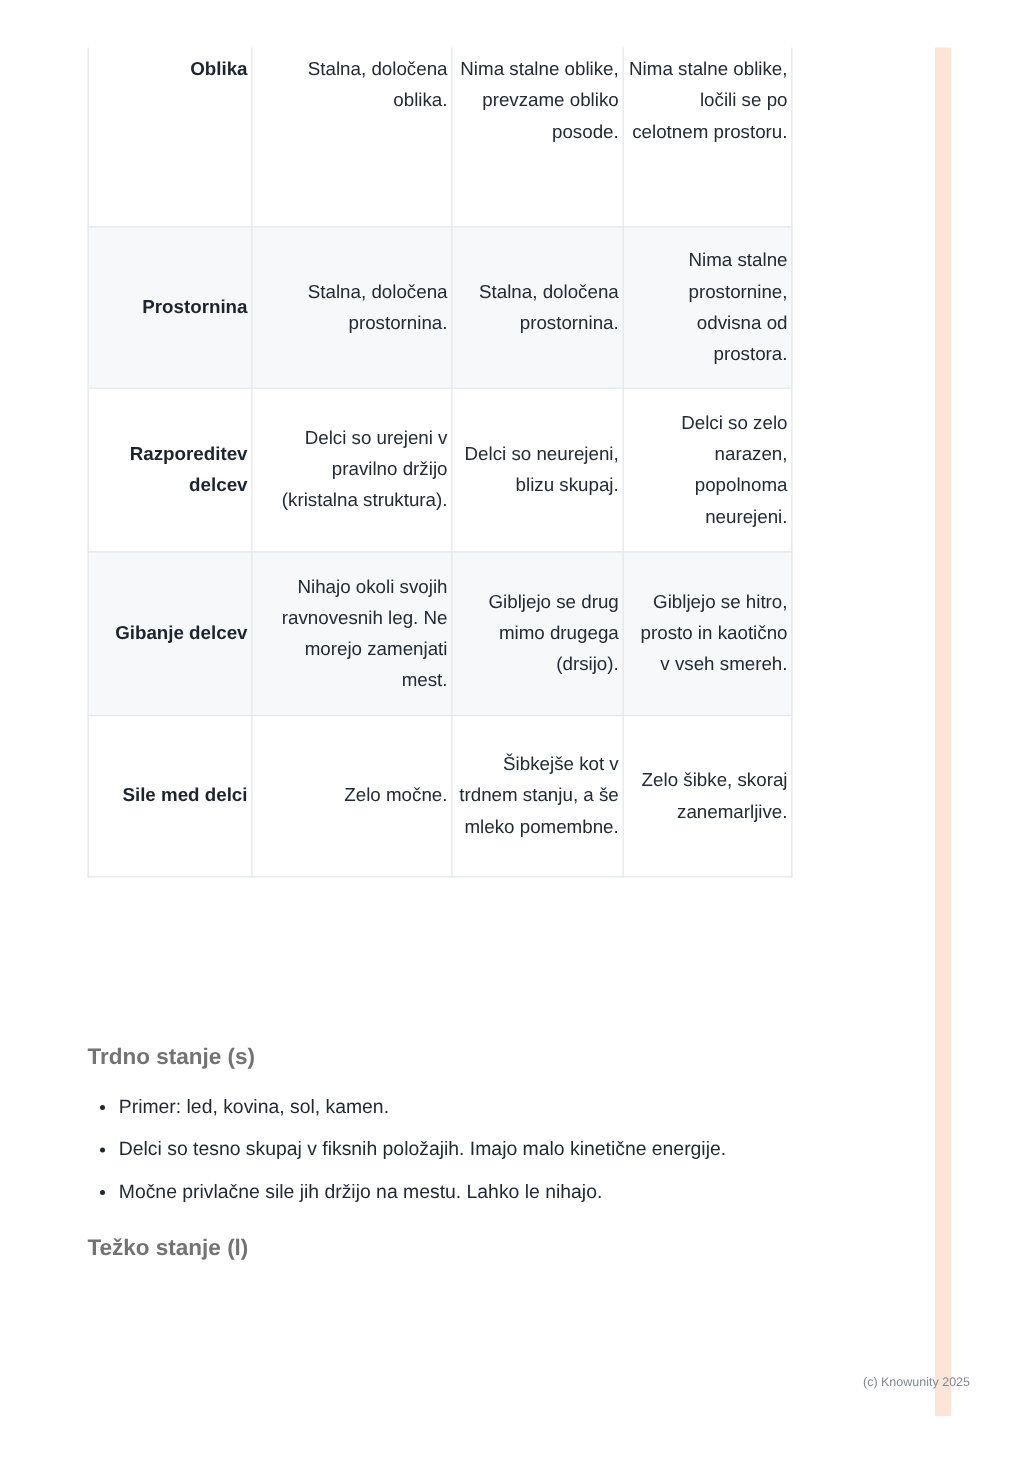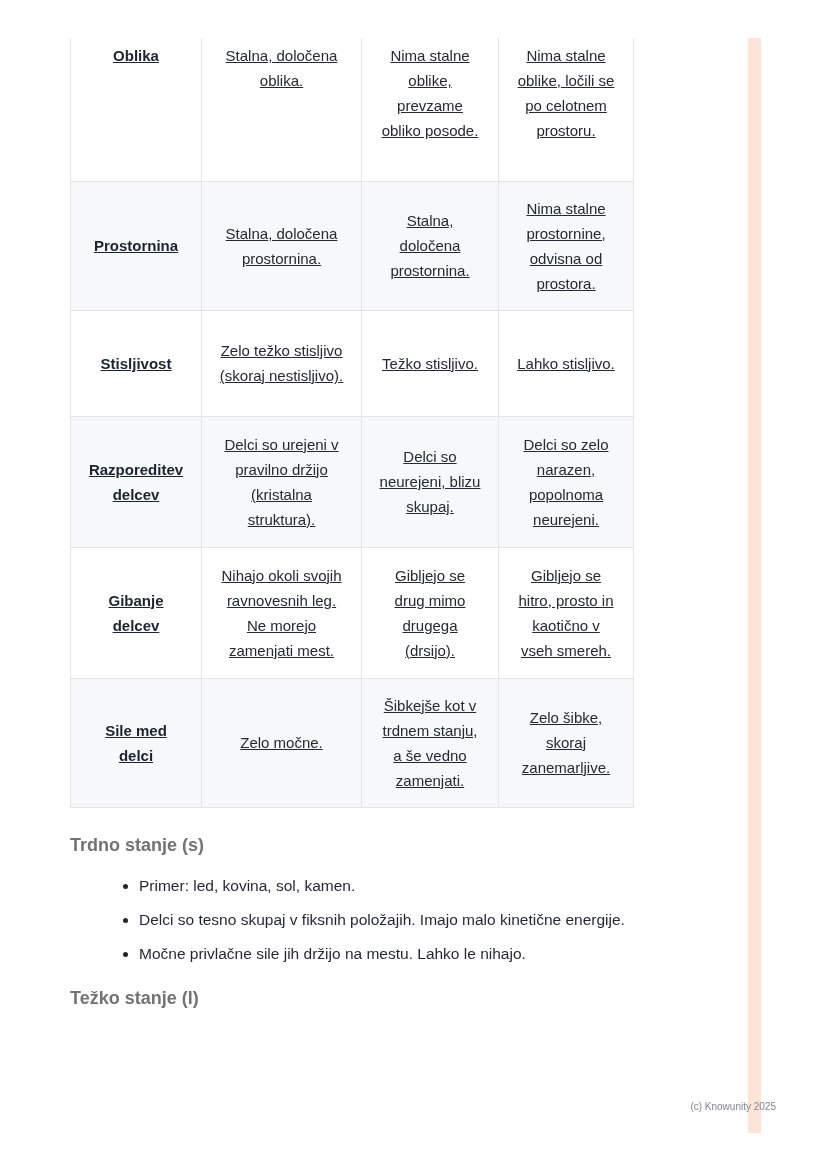--- a/index.html
+++ b/index.html
@@ -25,26 +25,25 @@
     width: 563px;
     border-collapse: collapse;
     table-layout: fixed;
     font-size: 15px;
     line-height: 25px;
     color: #222a35;
   }
   table.matter-table th,
   table.matter-table td {
     border: 1px solid #e2e5ea;
-    padding: 8px 16px;
+    padding: 8px 3px;
     vertical-align: middle;
-    text-align: center;
+    text-align: right;
     font-weight: 400;
     word-wrap: break-word;
-    text-decoration: underline;
   }
   table.matter-table th {
     font-weight: 700;
     color: #1b2430;
   }
   
   table.matter-table tr.row-clipped th,
   table.matter-table tr.row-clipped td {
     border-top: none;
     vertical-align: top;
@@ -75,21 +74,20 @@
   .bullet-list {
     margin: 16px 0 19px 0;
     padding-left: 25px;
     list-style-type: disc;
   }
   .bullet-list li {
     font-size: 15.5px;
     line-height: 26px;
     margin-bottom: 8px;
     color: #1f2733;
-    margin-left: 44px;
   }
 
   
   .stripe {
     position: absolute;
     left: 748px;
     top: 38px;
     width: 13px;
     height: 1095px;
     background: #fce5d7;
@@ -125,42 +123,36 @@
         <td>Stalna, določena oblika.</td>
         <td>Nima stalne oblike, prevzame obliko posode.</td>
         <td>Nima stalne oblike, ločili se po celotnem prostoru.</td>
       </tr>
       <tr class="h-129">
         <th>Prostornina</th>
         <td>Stalna, določena prostornina.</td>
         <td>Stalna, določena prostornina.</td>
         <td>Nima stalne prostornine, odvisna od prostora.</td>
       </tr>
-      <tr class="h-106">
-        <th>Stisljivost</th>
-        <td>Zelo težko stisljivo (skoraj nestisljivo).</td>
-        <td>Težko stisljivo.</td>
-        <td>Lahko stisljivo.</td>
-      </tr>
       <tr class="h-131">
         <th>Razporeditev delcev</th>
         <td>Delci so urejeni v pravilno držijo (kristalna struktura).</td>
         <td>Delci so neurejeni, blizu skupaj.</td>
         <td>Delci so zelo narazen, popolnoma neurejeni.</td>
       </tr>
       <tr class="h-131">
         <th>Gibanje delcev</th>
         <td>Nihajo okoli svojih ravnovesnih leg. Ne morejo zamenjati mest.</td>
         <td>Gibljejo se drug mimo drugega (drsijo).</td>
         <td>Gibljejo se hitro, prosto in kaotično v vseh smereh.</td>
       </tr>
       <tr class="h-129">
         <th>Sile med delci</th>
         <td>Zelo močne.</td>
-        <td>Šibkejše kot v trdnem stanju, a še vedno zamenjati.</td>
+        <td>Šibkejše kot v trdnem stanju, a še mleko pomembne.</td>
         <td>Zelo šibke, skoraj zanemarljive.</td>
       </tr>
     </tbody>
   </table>
 
   <div class="content">
 
     <h3 class="section-heading">Trdno stanje (s)</h3>
     <ul class="bullet-list">
       <li>Primer: led, kovina, sol, kamen.</li>

